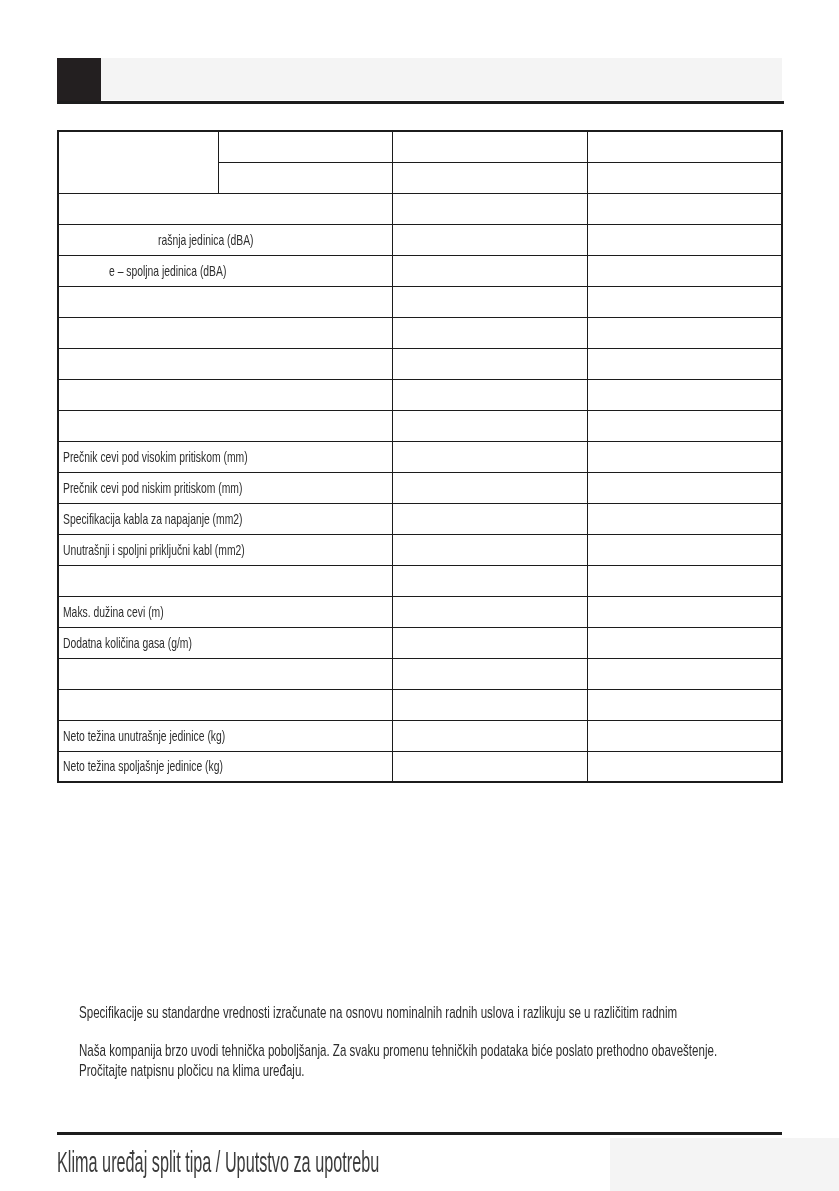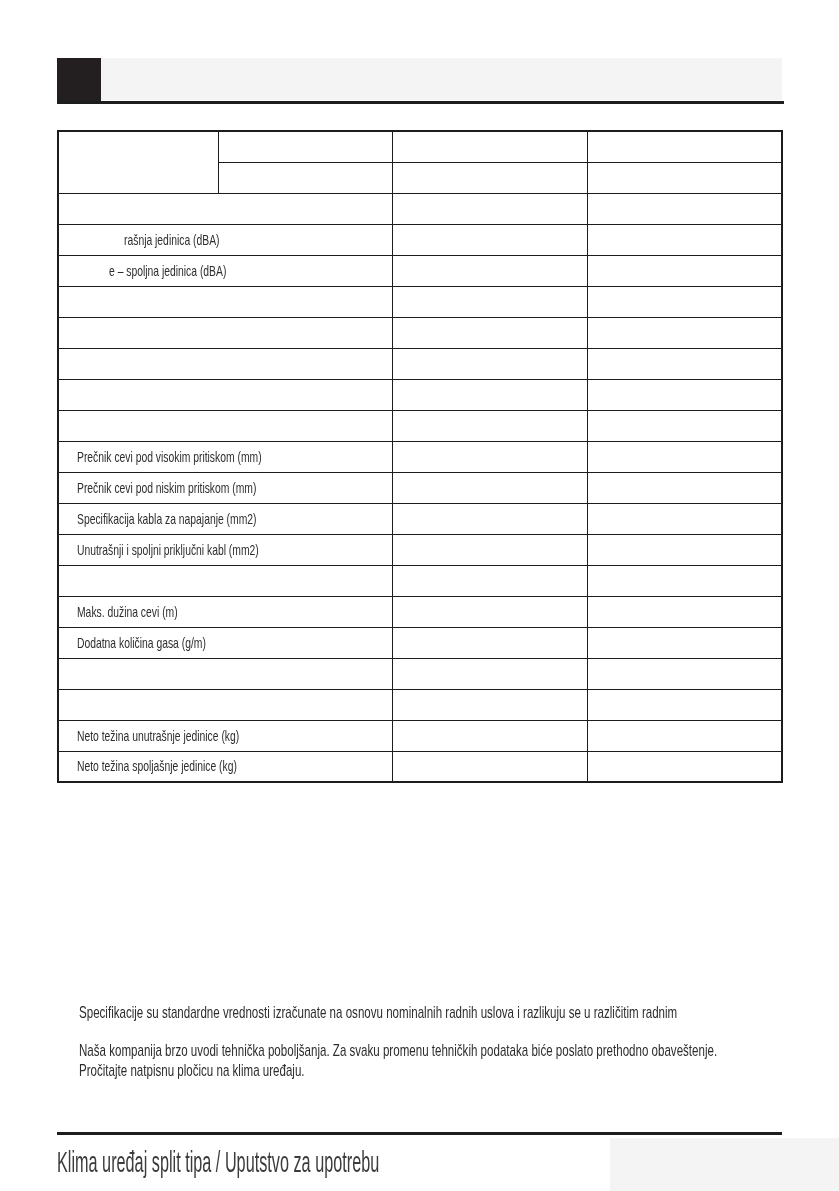--- a/index.html
+++ b/index.html
@@ -43,22 +43,22 @@
   }
   .spec-table td {
     border: 1.5px solid #1c1c1c;
     padding: 0;
     height: 29.5px;
     vertical-align: middle;
     overflow: hidden;
   }
   .spec-table tr { height: 31px; }
   .spec-table { border: 2px solid #1c1c1c; }
-  td.label { padding-left: 18px; }
-  td.pad-xl { padding-left: 65px; }
+  td.label { padding-left: 4px; }
+  td.pad-xl { padding-left: 99px; }
   td.pad-lg { padding-left: 50px; }
 
   .ctext {
     display: inline-block;
     font-size: 15px;
     color: #2d2d2d;
     white-space: nowrap;
     transform: scaleX(0.69);
     transform-origin: 0 50%;
     letter-spacing: 0;

